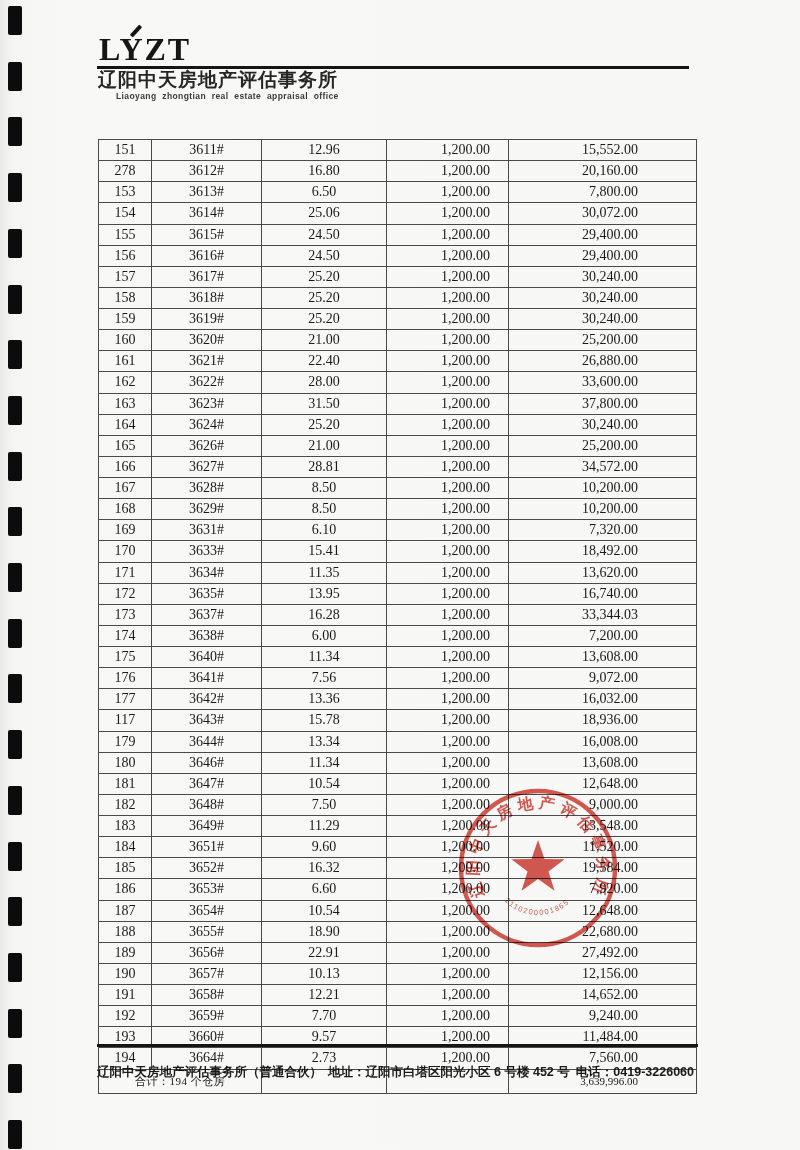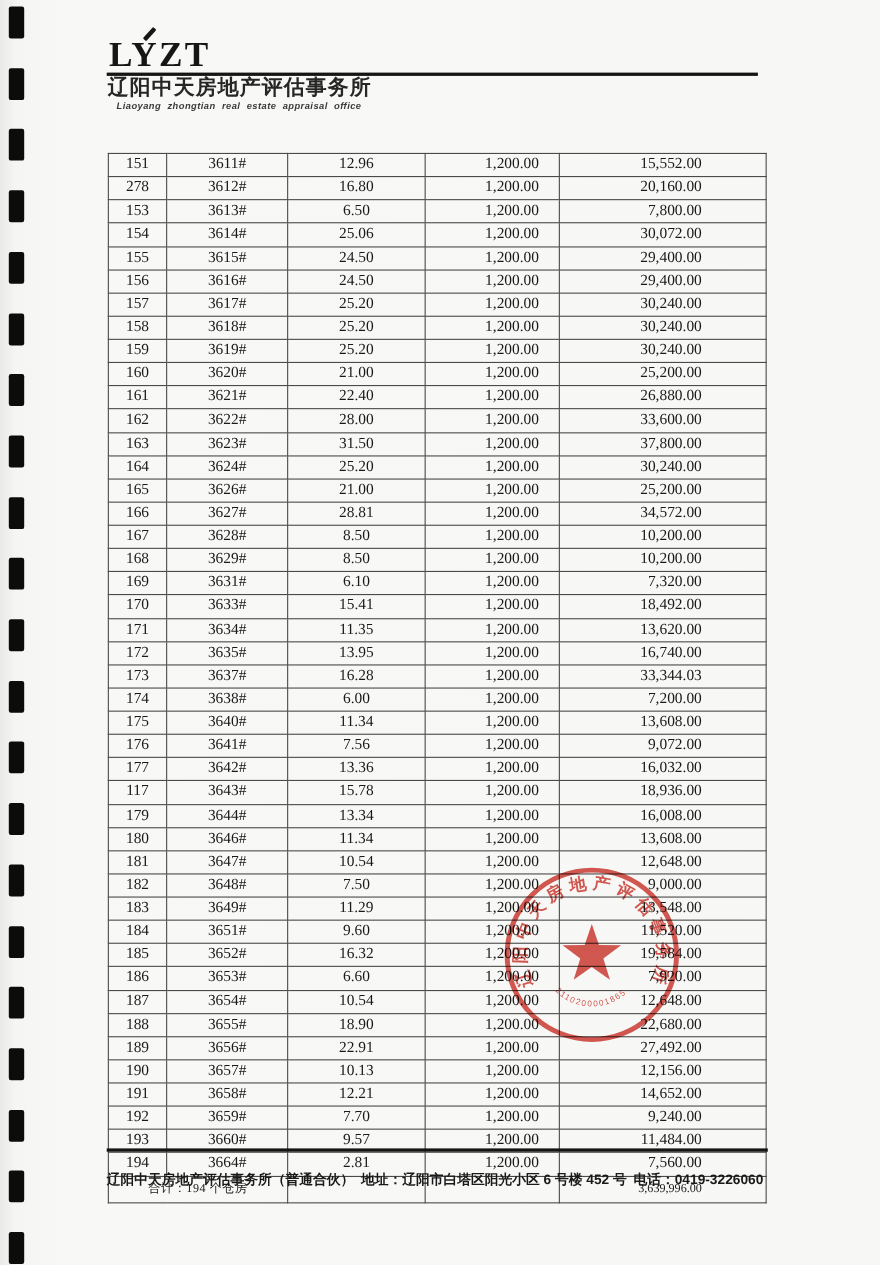--- a/index.html
+++ b/index.html
@@ -12,22 +12,22 @@
   
   .bind-mark{position:absolute;left:8px;width:14px;height:29px;background:#0c0c0c;border-radius:2px;}
   
   .logo{position:absolute;left:99px;top:33px;font-family:"Liberation Serif",serif;
         font-weight:bold;font-size:32px;letter-spacing:2px;color:#161616;line-height:1;}
   .logo-accent{position:absolute;left:129px;top:29px;width:14px;height:4px;background:#161616;
         transform:rotate(-48deg);border-radius:1px;}
   .header-rule{position:absolute;left:97px;top:66px;width:592px;height:3px;background:#151515;}
   .company-cn{position:absolute;left:98px;top:70px;font-family:"Liberation Sans",sans-serif;
         font-weight:800;font-size:19px;letter-spacing:1px;color:#262626;line-height:1;}
-  .company-en{position:absolute;left:106px;top:91px;font-family:"Liberation Sans",sans-serif;
-        font-weight:bold;font-size:8.5px;letter-spacing:0.4px;color:#3a3a3a;word-spacing:3px;font-style:italic;}
+  .company-en{position:absolute;left:116px;top:91px;font-family:"Liberation Sans",sans-serif;
+        font-weight:bold;font-size:8.5px;letter-spacing:0.4px;color:#3a3a3a;word-spacing:3px;}
   
   .tbl-wrap{position:absolute;left:98px;top:108px;width:598px;margin-top:31px;}
   table{border-collapse:collapse;table-layout:fixed;width:598px;}
   td{border:1px solid #4a4a4a;height:20.13px;padding:0;font-size:14px;line-height:1;
      white-space:nowrap;overflow:hidden;color:#191919;}
   td.c-no,td.c-unit,td.c-area{text-align:center;}
   td.c-price{text-align:right;padding-right:18px;}
   td.c-total{text-align:right;padding-right:58px;}
   tr.summary td{height:23px;font-size:11px;}
   tr.summary td.c-label{text-align:center;letter-spacing:0.5px;}
@@ -425,21 +425,21 @@
       <td class="c-no">193</td>
       <td class="c-unit">3660#</td>
       <td class="c-area">9.57</td>
       <td class="c-price">1,200.00</td>
       <td class="c-total">11,484.00</td>
     </tr>
 
     <tr>
       <td class="c-no">194</td>
       <td class="c-unit">3664#</td>
-      <td class="c-area">2.81</td>
+      <td class="c-area">2.73</td>
       <td class="c-price">1,200.00</td>
       <td class="c-total">7,560.00</td>
     </tr>
   <tr class="summary">
             <td colspan="2" class="c-label">合计：194 个仓房</td>
             <td></td>
             <td></td>
             <td class="c-total">3,639,996.00</td>
           </tr>
         </tbody>

